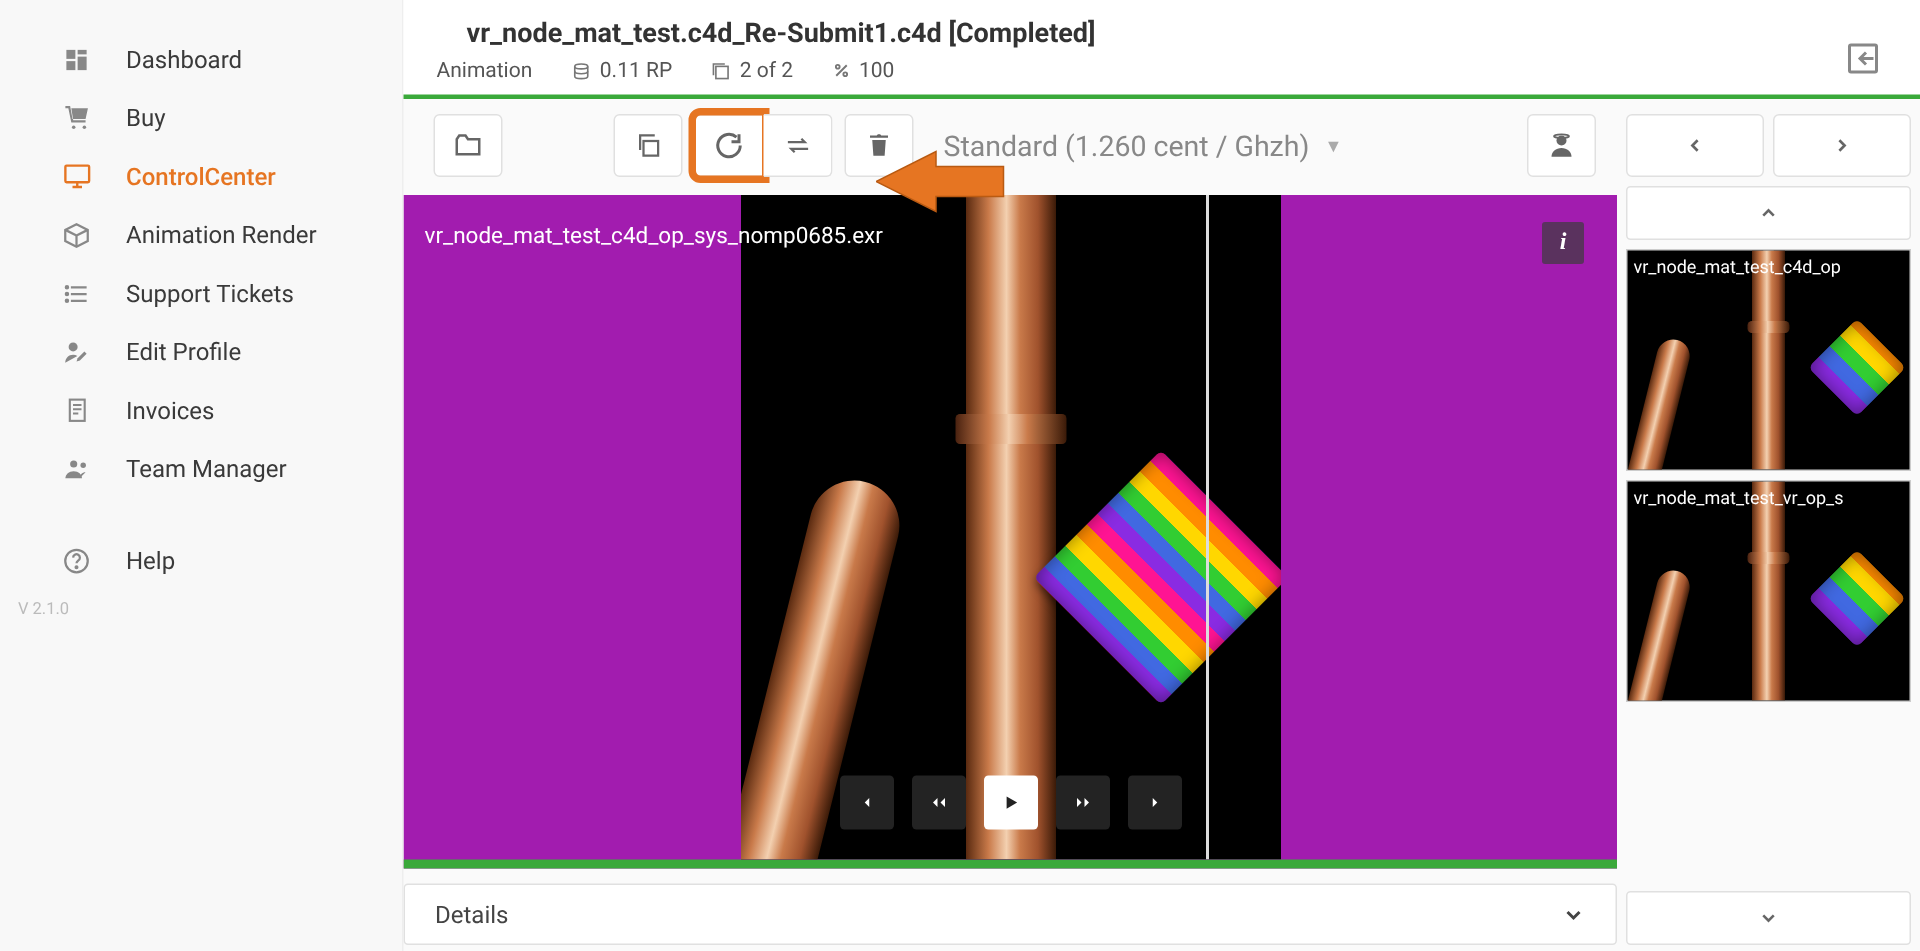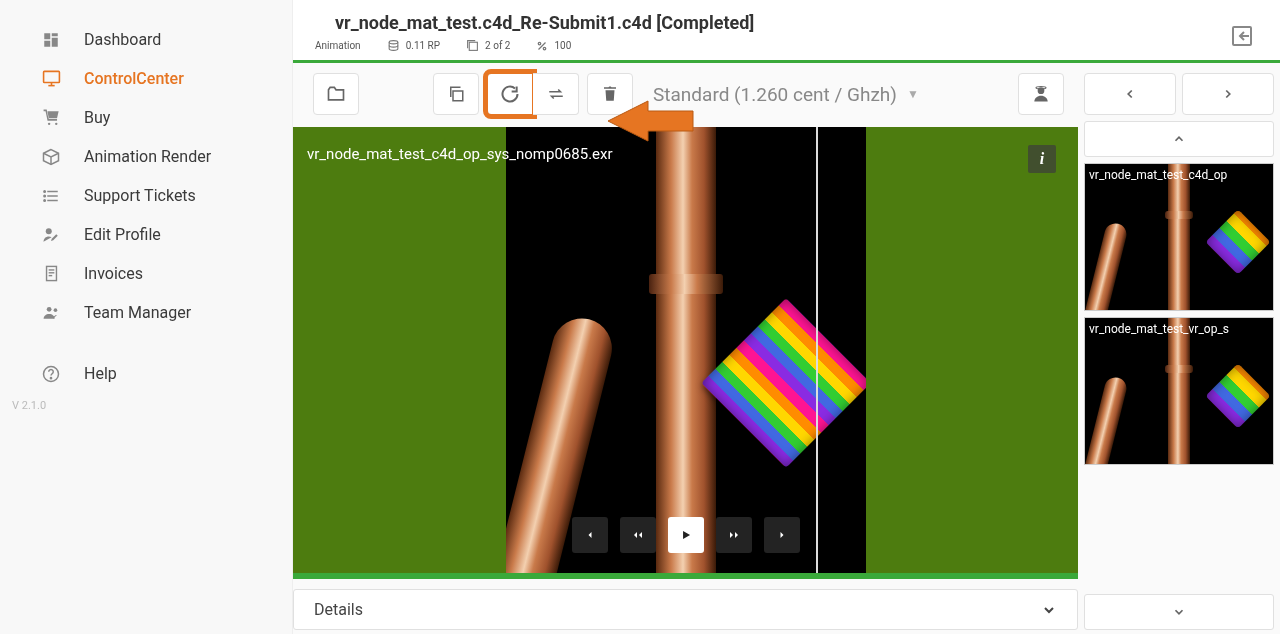--- a/index.html
+++ b/index.html
@@ -1,55 +1,55 @@
 <!DOCTYPE html>
 <html><head>
 <meta charset="utf-8">
 <style>
   * { box-sizing: border-box; margin: 0; padding: 0; font-family: -apple-system, BlinkMacSystemFont, "Segoe UI", Roboto, sans-serif; }
   body { width: 1280px; height: 634px; background: #fff; overflow: hidden; display: flex; }
   
   
-  .sidebar { width: 292px; background: #f8f8f8; padding-top: 20px; display: flex; flex-direction: column; }
+  .sidebar { width: 268px; background: #f8f8f8; padding-top: 20px; display: flex; flex-direction: column; }
   .sidebar-item { display: flex; align-items: center; padding: 10px 16px 10px 40px; cursor: pointer; color: #3a3a3a; font-size: 16px; position: relative; }
   .sidebar-item.active { color: #e67522; font-weight: 500; }
   .sidebar-item { padding-left: 40px; }
   .sidebar-item .icon-slot { width: 22px; margin-right: 22px; color: #888; display:flex; align-items:center; justify-content:center; }
   .sidebar-item.active .icon-slot { color: #e67522; }
   .sidebar-spacer { flex: 0 0 22px; }
   .version { color: #bbb; font-size: 11px; padding-left: 12px; margin-top: 6px; }
   
   
   .main { flex:1; display:flex; flex-direction:column; background:#fafafa; border-left:1px solid #eee; position:relative; }
   
   .header { display:flex; align-items:flex-end; justify-content:space-between; padding: 12px 22px 8px 22px; border-bottom:3px solid #3aa93a; background:#fff; }
   .header-left { display:flex; flex-direction:column; gap:6px; }
   .job-title { font-weight:700; font-size:18px; color:#333;margin-left:20px; }
-  .job-meta { display:flex; align-items:center; gap:26px; font-size:10px; color:#555; }
+  .job-meta { display:flex; align-items:center; gap:26px; font-size:14px; color:#555; }
   .job-meta span { display:flex; align-items:center; gap:6px; }
   .job-meta .mi { color:#777; font-size:13px; }
   .exit-icon { color:#888; cursor:pointer; padding:4px; }
   
   .content-row { display:flex; flex:1; overflow:hidden; }
   .center-col { flex:1; display:flex; flex-direction:column; padding: 0 0 4px 0; }
   .right-col { width:196px; padding: 0 6px 4px 0; display:flex; flex-direction:column; gap:6px; }
   
   .toolbar { display:flex; align-items:center; gap:8px; padding: 10px 20px 12px 20px; position:relative; }
   .tb-btn { width:46px; height:42px; border:1px solid #e0e0e0; border-radius:4px; background:#fff; display:flex; align-items:center; justify-content:center; color:#666; cursor:pointer; font-size:18px; }
   .tb-btn.highlight { outline:5px solid #e67522; outline-offset:-1px; }
   .tb-btn-group { display:flex; }
   .tb-btn-group .tb-btn:first-child { border-top-right-radius:0; border-bottom-right-radius:0; }
   .tb-btn-group .tb-btn:last-child { border-top-left-radius:0; border-bottom-left-radius:0; border-left:none; }
   .dropdown { display:flex; align-items:center; gap:10px; color:#888; font-size:19px; padding: 0 12px; cursor:pointer; }
   .dropdown .caret { font-size:12px; color:#aaa; }
   .toolbar-spacer { flex:1; }
   
   .arrow-annotation { position:absolute; left:315px; top:96px; pointer-events:none; z-index:5; }
   
-  .preview { flex:1; margin: 0 6px 0 0; background:#4d7c0f; position:relative; border-bottom:6px solid #3aa93a; overflow:hidden; }
+  .preview { flex:1; margin: 0 6px 0 0; background:#a21caf; position:relative; border-bottom:6px solid #3aa93a; overflow:hidden; }
   .preview-inner { position:absolute; inset:0; display:flex; justify-content:center; }
   .render-stage { width:360px; height:100%; background:#000; position:relative; overflow:hidden; }
   .filename-overlay { position:absolute; top:18px; left:14px; color:#fff; font-size:15px; z-index:3; }
   .info-badge { position:absolute; top:18px; right:22px; width:28px; height:28px; background:rgba(60,60,60,0.7); border-radius:2px; color:#fff; display:flex; align-items:center; justify-content:center; font-family:serif; font-weight:bold; font-style:italic; cursor:pointer; }
   .divider-line { position:absolute; top:0; bottom:0; left:calc(50% + 130px); width:2px; background:#ddd; z-index:2; }
   
   .play-controls { position:absolute; bottom:20px; left:50%; transform:translateX(-50%); display:flex; gap:12px; z-index:4; }
   .play-btn { width:36px; height:36px; background:rgba(50,50,50,0.7); border-radius:3px; display:flex; align-items:center; justify-content:center; color:#fff; cursor:pointer; font-size:14px; }
   .play-btn.primary { background:#fff; color:#222; }
   
@@ -91,39 +91,39 @@
     <span class="icon-slot">
       <svg width="18" height="18" viewBox="0 0 24 24" fill="currentColor">
           <rect x="3" y="3" width="8" height="8"></rect>
           <rect x="13" y="3" width="8" height="4"></rect>
           <rect x="13" y="9" width="8" height="12"></rect>
           <rect x="3" y="13" width="8" height="8"></rect>
         </svg>
     </span>
     <span>Dashboard</span>
   </div>
+  <div class="sidebar-item">
+    <span class="icon-slot">
+      <svg width="19" height="19" viewBox="0 0 24 24" fill="currentColor">
+          <path d="M7 4h14l-2 9H8L6 2H2v2h2.5L7 16h12v-2H8.6z"></path>
+          <circle cx="9" cy="20" r="1.5"></circle>
+          <circle cx="18" cy="20" r="1.5"></circle>
+        </svg>
+    </span>
+    <span>Buy</span>
+  </div>
   <div class="sidebar-item active">
     <span class="icon-slot">
       <svg width="19" height="19" viewBox="0 0 24 24" fill="none" stroke="currentColor" stroke-width="2">
           <rect x="2" y="3" width="20" height="14" rx="1"></rect>
           <line x1="8" y1="21" x2="16" y2="21"></line>
           <line x1="12" y1="17" x2="12" y2="21"></line>
         </svg>
     </span>
     <span>ControlCenter</span>
-  </div>
-  <div class="sidebar-item">
-    <span class="icon-slot">
-      <svg width="19" height="19" viewBox="0 0 24 24" fill="currentColor">
-          <path d="M7 4h14l-2 9H8L6 2H2v2h2.5L7 16h12v-2H8.6z"></path>
-          <circle cx="9" cy="20" r="1.5"></circle>
-          <circle cx="18" cy="20" r="1.5"></circle>
-        </svg>
-    </span>
-    <span>Buy</span>
   </div>
   <div class="sidebar-item">
     <span class="icon-slot">
       <svg width="18" height="18" viewBox="0 0 24 24" fill="none" stroke="currentColor" stroke-width="2">
           <path d="M12 2L2 7v10l10 5 10-5V7z"></path>
           <path d="M2 7l10 5 10-5M12 12v10"></path>
         </svg>
     </span>
     <span>Animation Render</span>
   </div>

